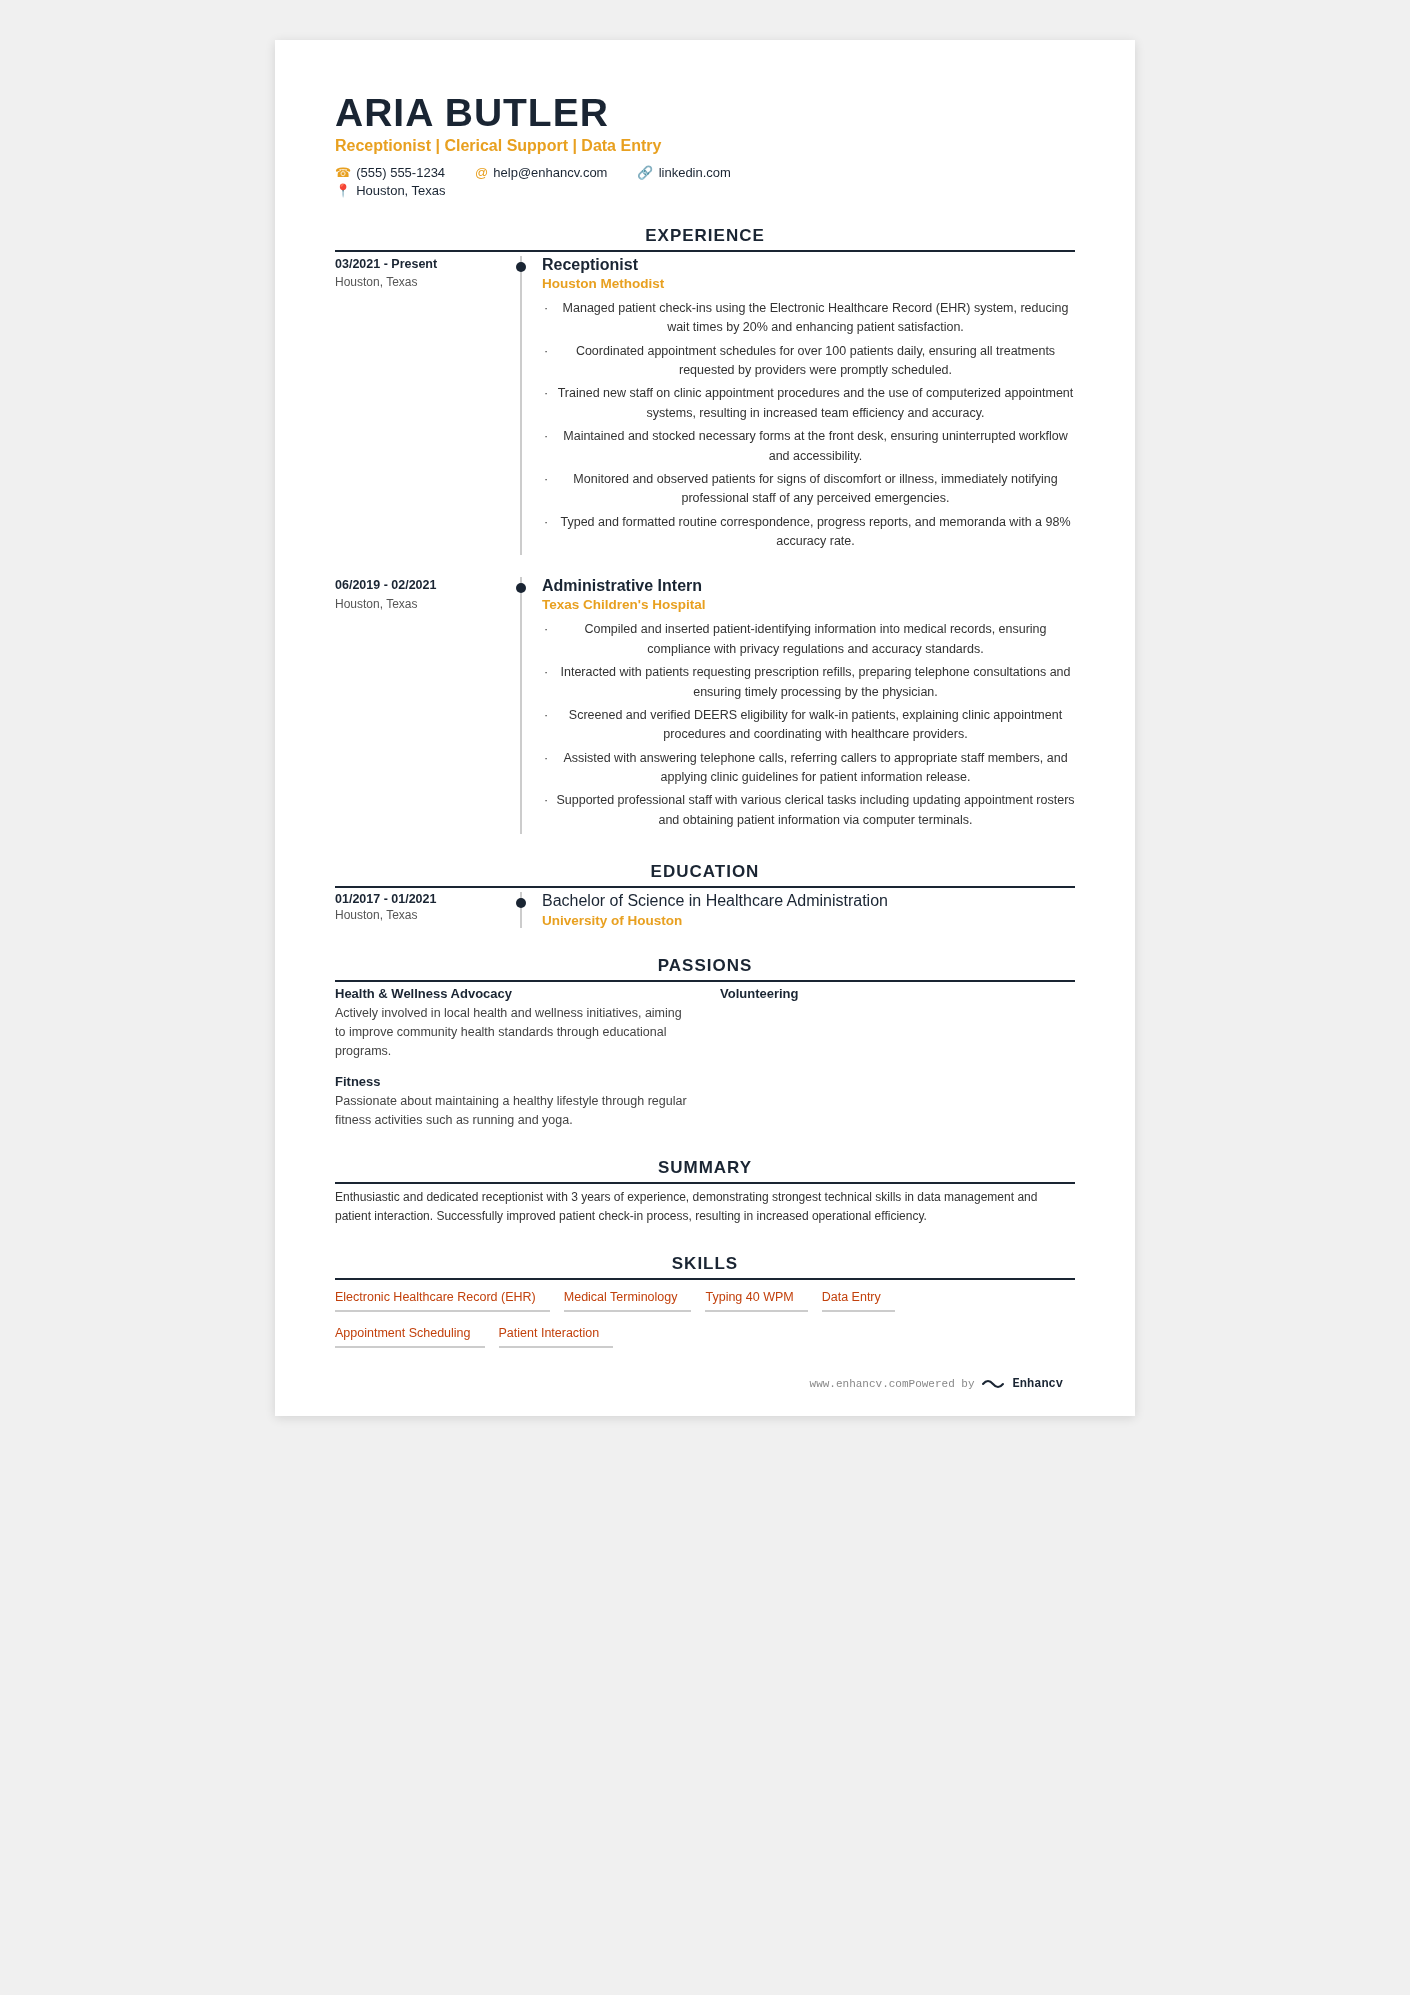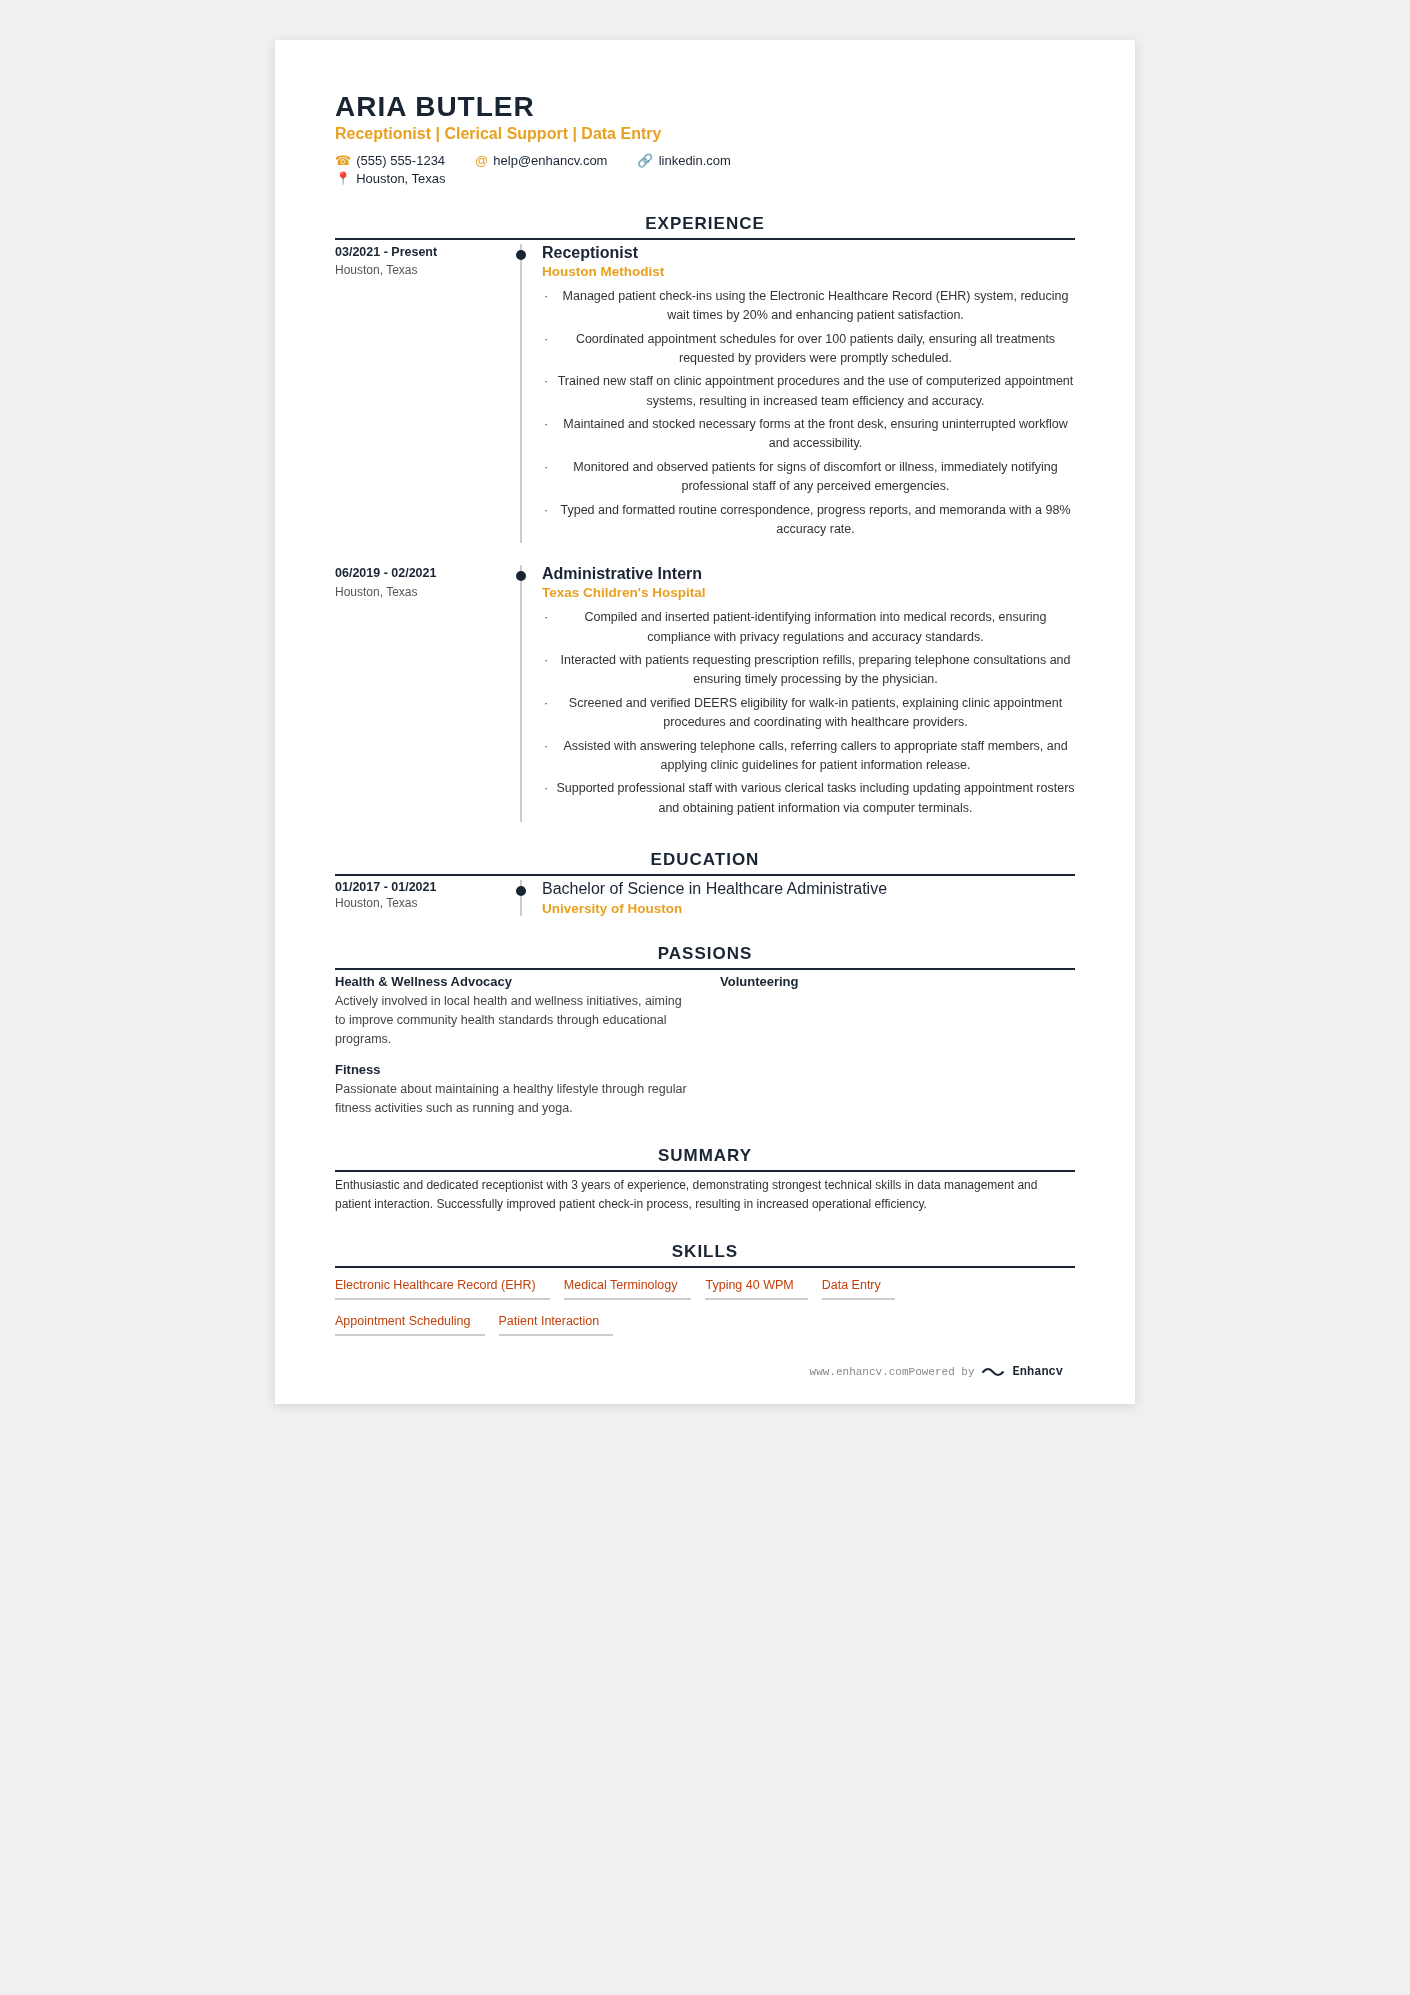--- a/index.html
+++ b/index.html
@@ -13,21 +13,21 @@
     .resume-page {
       background: #ffffff;
       width: 860px;
       min-height: 1200px;
       padding: 52px 60px 60px 60px;
       position: relative;
       box-shadow: 0 2px 10px rgba(0,0,0,0.12);
     }
     
     .header-name {
-      font-size: 28px;
+      font-size: 39px;
       font-weight: 900;
       color: #1a2533;
       letter-spacing: 1px;
       line-height: 1.1;
     }
     .header-title {
       font-size: 16px;
       font-weight: 700;
       color: #e8a020;
       margin-bottom: 10px;
@@ -344,21 +344,21 @@
 
   <div class="section">
     <div class="section-title">EDUCATION</div>
     <div class="edu-entry">
       <div class="edu-left">
         <div class="edu-date">01/2017 - 01/2021</div>
         <div class="edu-location">Houston, Texas</div>
       </div>
       <div class="edu-divider"></div>
       <div class="edu-right">
-        <div class="edu-degree">Bachelor of Science in Healthcare Administrative</div>
+        <div class="edu-degree">Bachelor of Science in Healthcare Administration</div>
         <div class="edu-school">University of Houston</div>
       </div>
     </div>
   </div>
 
   <div class="section">
     <div class="section-title">PASSIONS</div>
     <div class="passions-grid">
       <div>
         <div class="passion-item-title">Health &amp; Wellness Advocacy</div>

